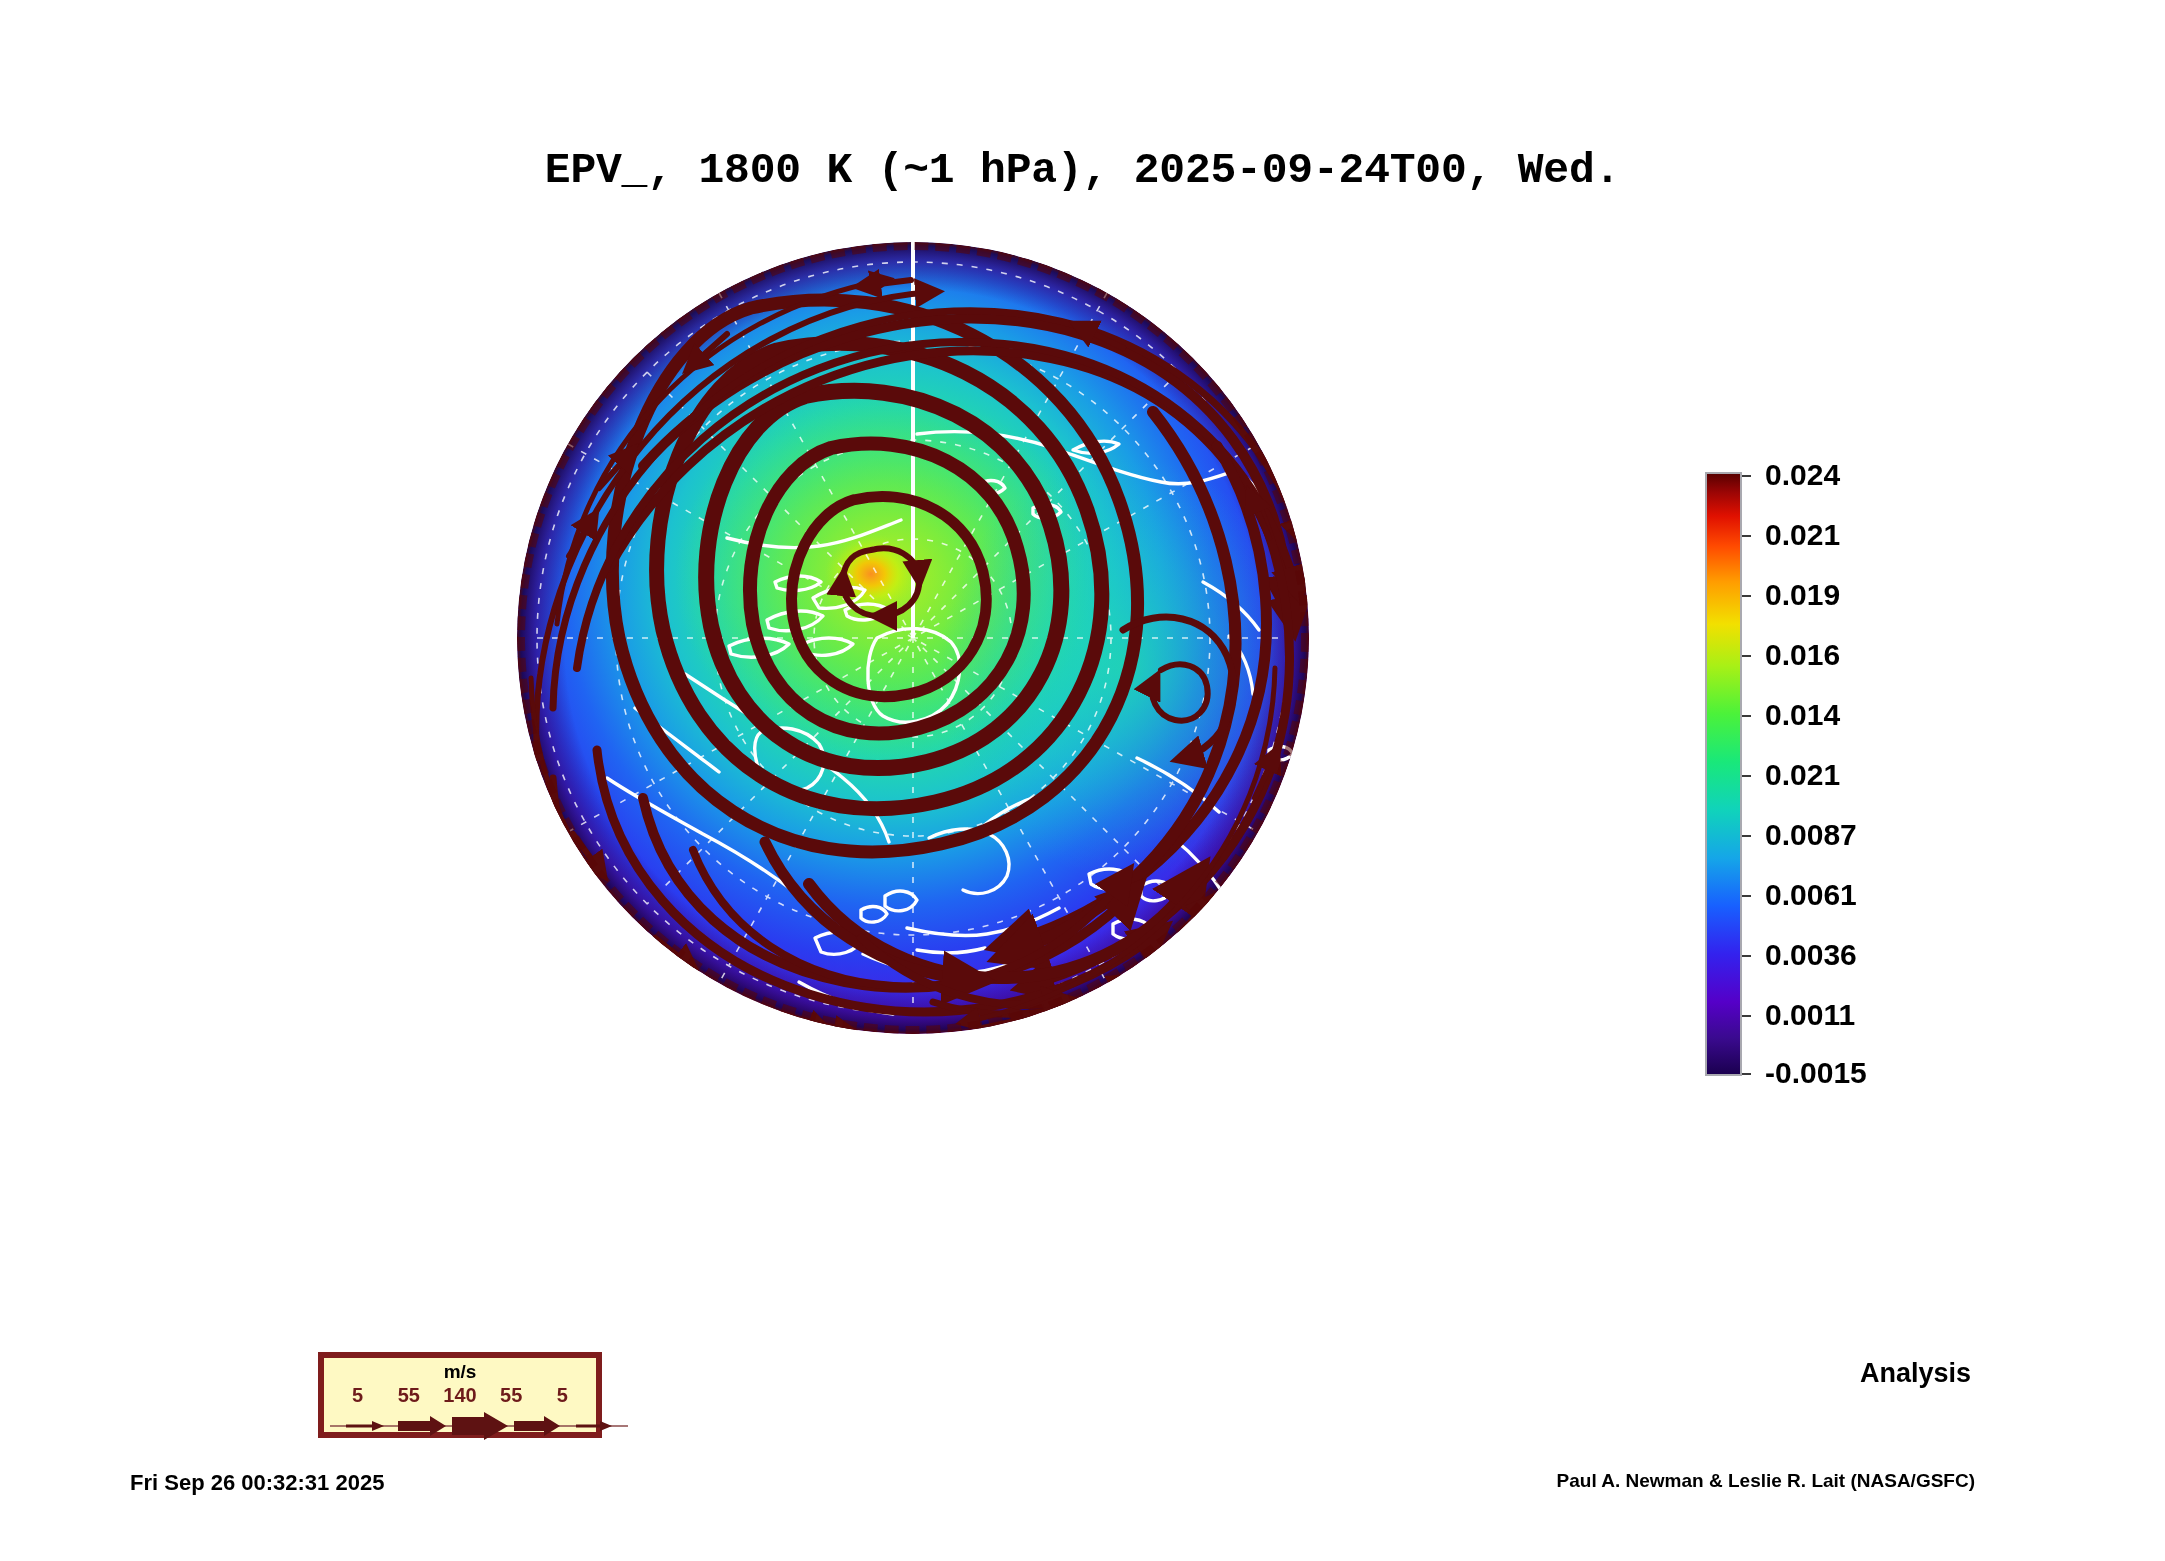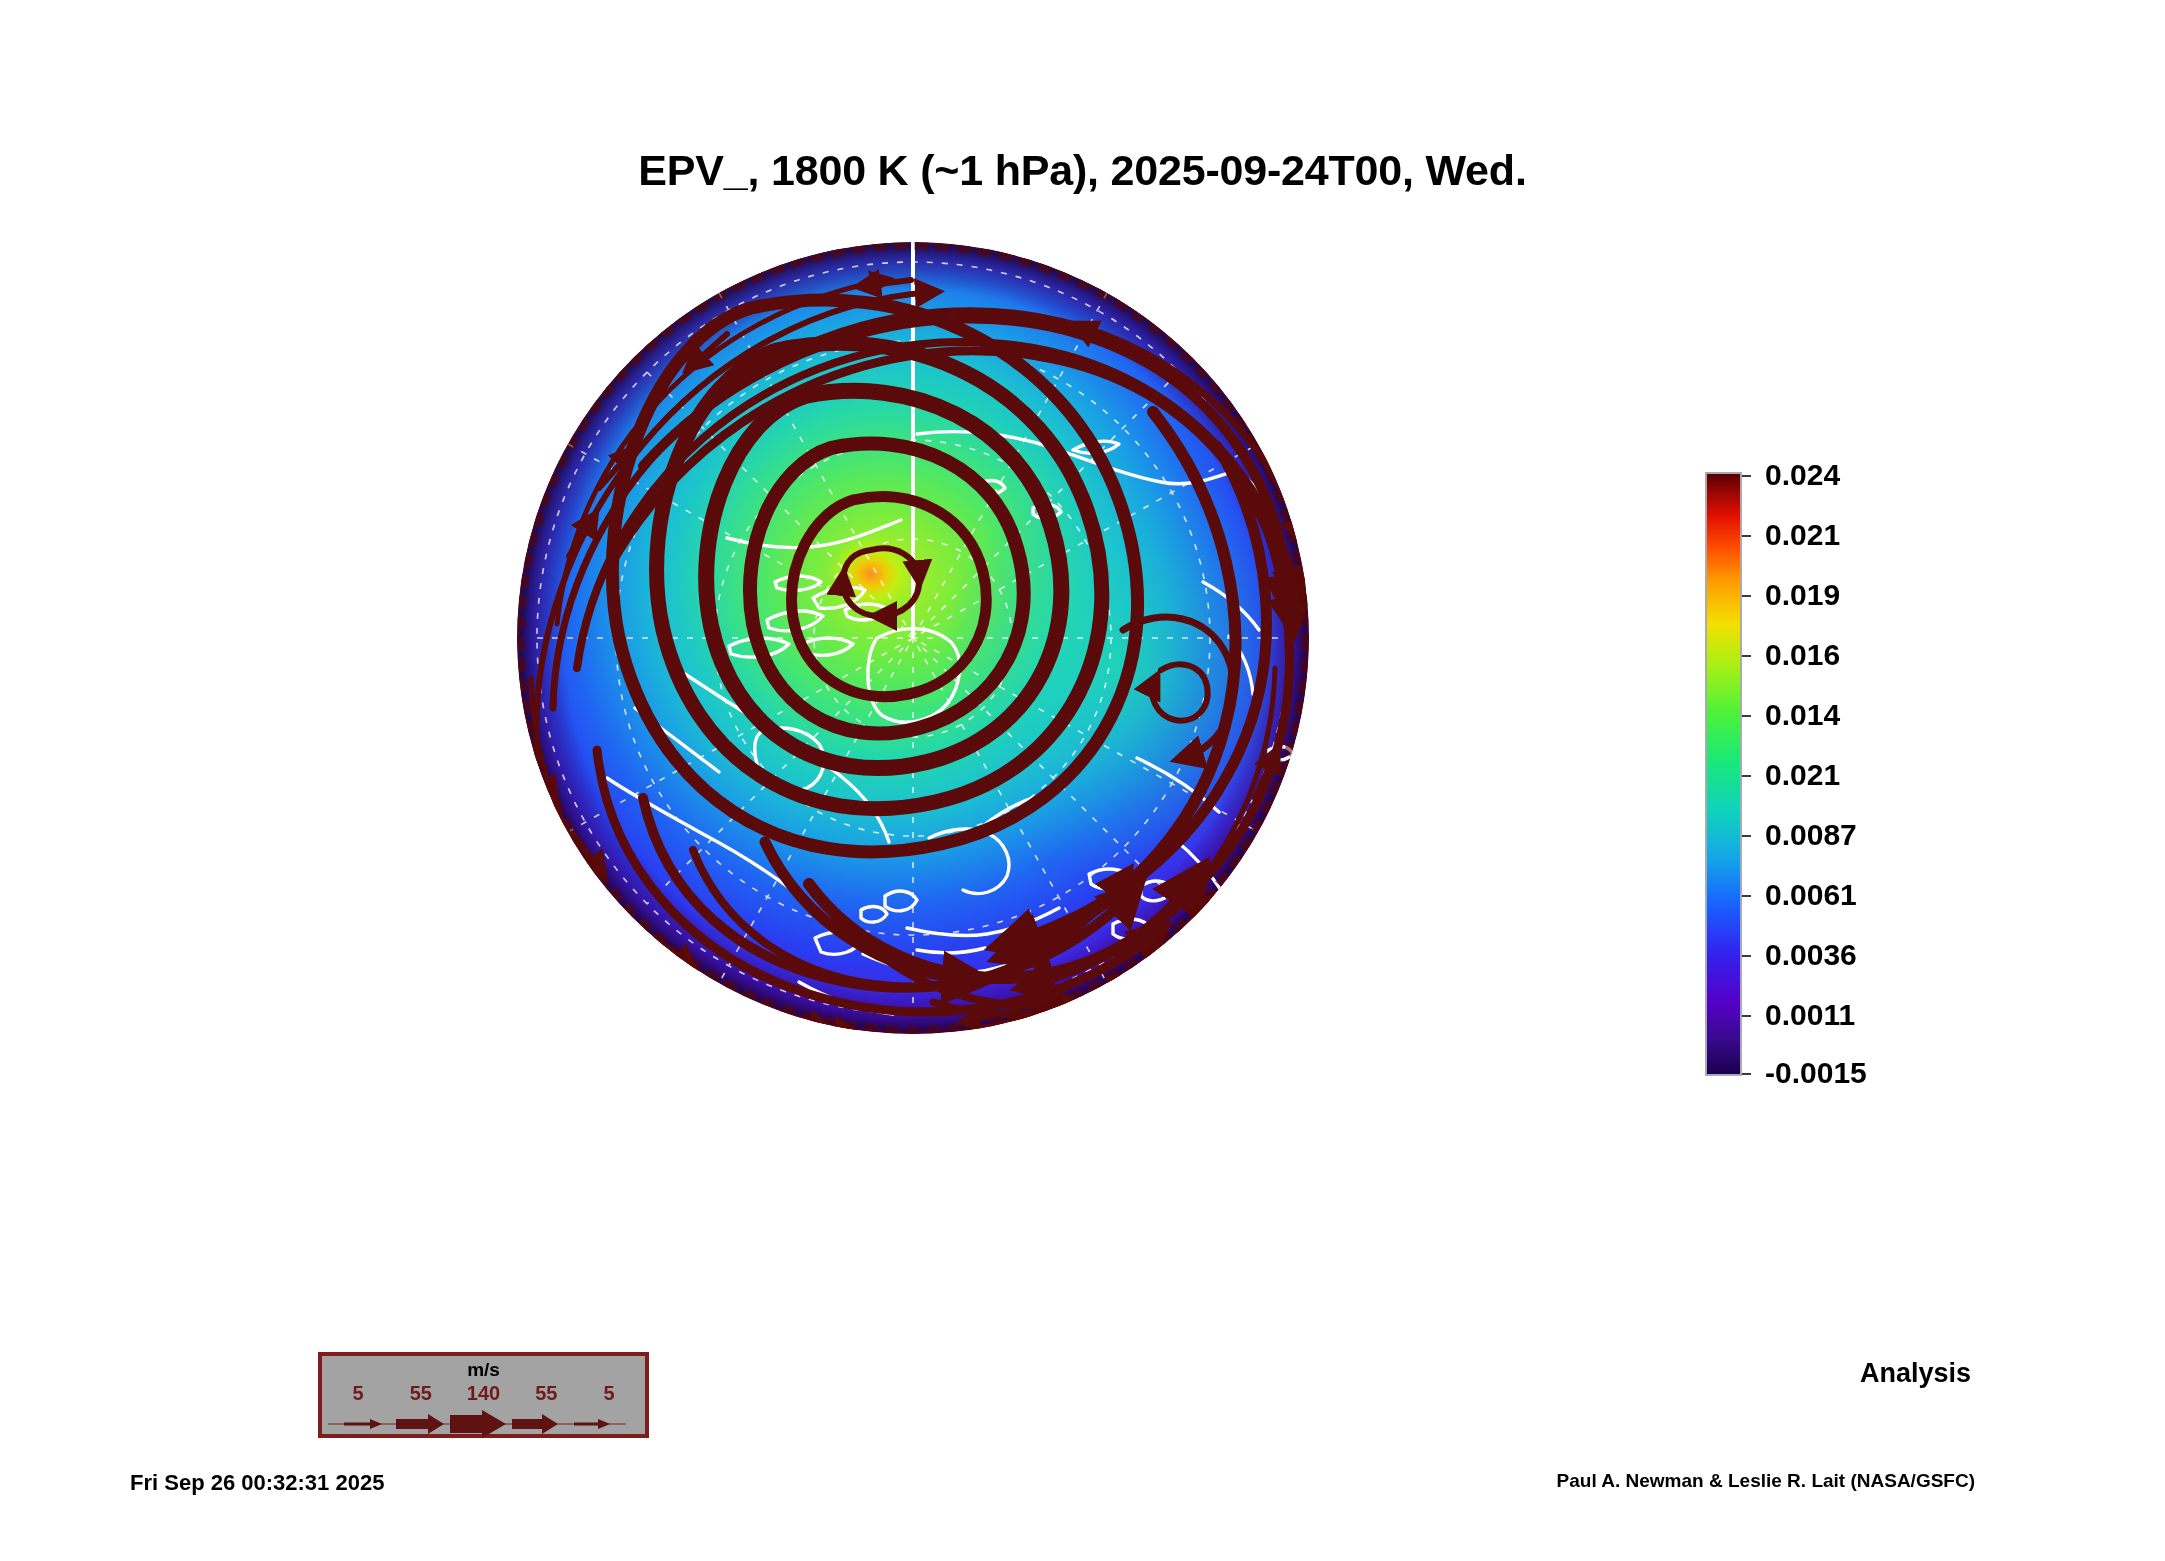--- a/index.html
+++ b/index.html
@@ -3,20 +3,21 @@
 <meta charset="utf-8">
 <style>
   html,body{margin:0;padding:0;background:#ffffff;}
   body{width:2165px;height:1561px;position:relative;overflow:hidden;
        font-family:"Liberation Sans",sans-serif;color:#000;}
 
   #plot-title{
     position:absolute; left:0; right:0; top:146px;
     text-align:center; font-size:43px; font-weight:bold;
     letter-spacing:-0.2px;
+    font-family:Liberation Mono, monospace;
   }
 
   #map-area{ position:absolute; left:513px; top:238px; width:800px; height:800px; }
   #map-area svg{ display:block; }
 
   
   #colorbar-group{ position:absolute; left:1705px; top:472px; width:250px; height:610px; }
   #colorbar-bar{
     position:absolute; left:0; top:0; width:37px; height:604px;
     border:2px solid #a9a9b0; box-sizing:border-box;
@@ -39,22 +40,22 @@
       #5a0000 100%);
   }
   .cb-tick{ position:absolute; left:37px; width:9px; height:2px; background:#3a3a3a; }
   .cb-label{
     position:absolute; left:60px; font-size:30px; font-weight:bold;
     transform:translateY(-50%); white-space:nowrap;
   }
 
   
   #wind-legend{
-    position:absolute; left:318px; top:1352px; width:331px; height:86px;
-    border:4px solid #7f1d1d; box-sizing:border-box; background:#a3a3a3;
+    position:absolute; left:318px; top:1352px; width:284px; height:86px;
+    border:6px solid #7f1d1d; box-sizing:border-box; background:#fef9c3;
   }
   #wind-units{
     position:absolute; left:0; right:0; top:3px; text-align:center;
     font-size:19px; font-weight:bold; color:#000;
   }
   #wind-values{
     position:absolute; left:8px; right:8px; top:26px;
     display:flex; justify-content:space-between;
     font-size:20px; font-weight:bold; color:#6e1b1b;
   }

